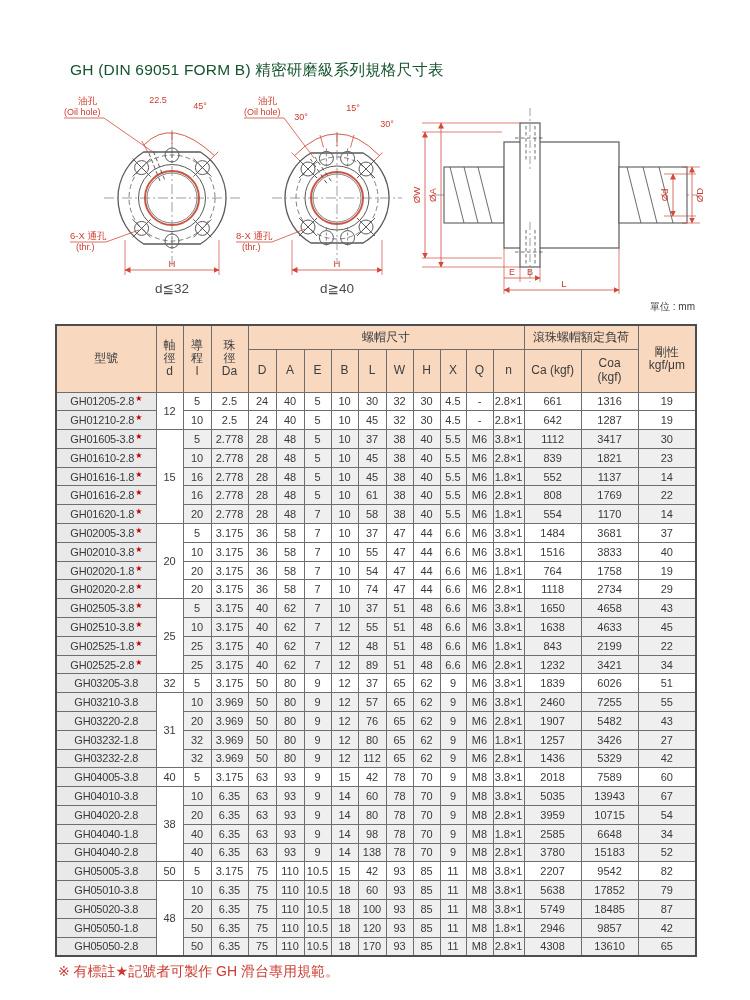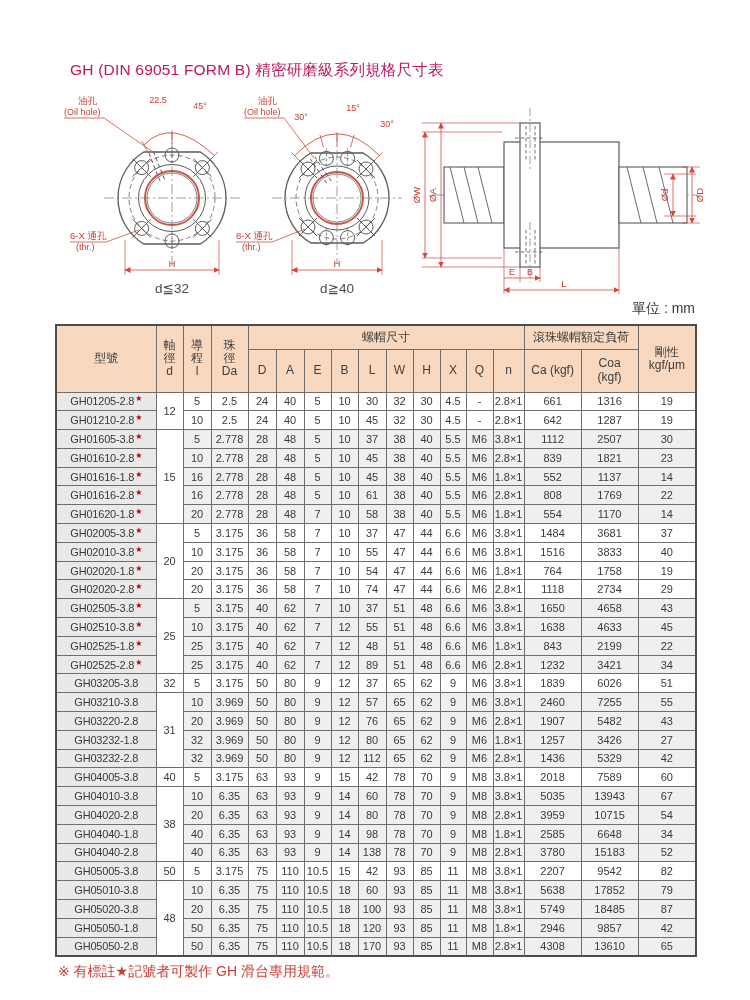--- a/index.html
+++ b/index.html
@@ -1,23 +1,23 @@
 <!DOCTYPE html>
 <html><head>
 <meta charset="utf-8">
 <style>
   html,body{margin:0;padding:0;}
   body{
     width:750px;height:1000px;position:relative;background:#ffffff;
     font-family:"Liberation Sans","DejaVu Sans",sans-serif;color:#3c3c3c;
     overflow:hidden;
   }
-  .page-title{position:absolute;left:70px;top:60px;font-size:15.5px;color:#be185d;letter-spacing:0.2px;}
+  .page-title{position:absolute;left:70px;top:60px;font-size:15.5px;color:#14532d;letter-spacing:0.2px;}
   .diagram-wrap{position:absolute;left:42px;top:90px;width:666px;height:210px;}
-  .unit-label{position:absolute;top:300px;right:55px;font-size:14px;color:#3a3a3a;}
+  .unit-label{position:absolute;top:300px;right:55px;font-size:10px;color:#3a3a3a;}
   table.spec{
     position:absolute;left:55px;top:324px;width:640px;
     border-collapse:collapse;table-layout:fixed;
     font-size:11px;border:2px solid #4d4d4d;
   }
   table.spec th,table.spec td{border:1px solid #6e6e6e;text-align:center;vertical-align:middle;padding:0;line-height:1.1;}
   table.spec thead th{background:#f8d8bf;font-weight:normal;font-size:12px;color:#3d3d3d;}
   table.spec thead tr.r1{height:24px;}
   table.spec thead tr.r2{height:43px;}
   .vhead{white-space:pre-line;font-size:11.5px;line-height:1.25;}
@@ -302,21 +302,21 @@
         <td class="val">48</td>
         <td class="val">5</td>
         <td class="val">10</td>
         <td class="val">37</td>
         <td class="val">38</td>
         <td class="val">40</td>
         <td class="val">5.5</td>
         <td class="val">M6</td>
         <td class="val">3.8×1</td>
         <td class="val">1112</td>
-        <td class="val">2507</td>
+        <td class="val">3417</td>
         <td class="val">30</td>
       </tr>
       <tr class="shade">
         <td class="model">GH01610-2.8<span class="star">★</span></td>
         <td class="val">10</td>
         <td class="val">2.778</td>
         <td class="val">28</td>
         <td class="val">48</td>
         <td class="val">5</td>
         <td class="val">10</td>

